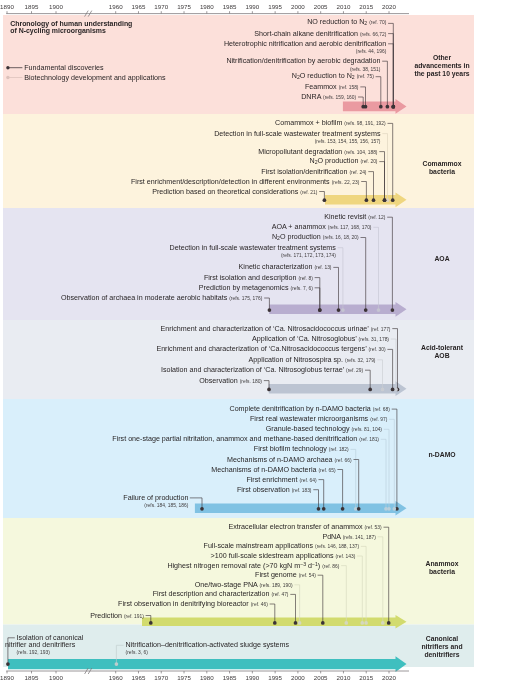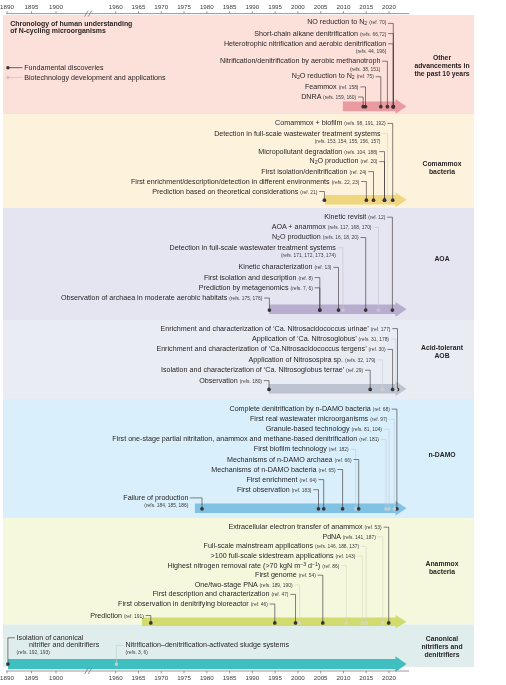--- a/index.html
+++ b/index.html
@@ -320,21 +320,21 @@
       </div>
       <div class="sectitle" style="left: 410px; width: 64px; top: 635px;">
         <div>Canonical</div>
         <div>nitrifiers and</div>
         <div>denitrifiers</div>
       </div>
       <div class="lbl r" style="left: 386.3px; top: 23.4px;"><span>NO reduction to N<sub>2</sub></span> <span class="ref">(ref. 70)</span></div>
       <div class="lbl r" style="left: 386.3px; top: 33.6px;"><span>Short-chain alkane denitrification</span> <span class="ref">(refs. 66,72)</span></div>
       <div class="lbl r" style="left: 386.3px; top: 43.8px;"><span>Heterotrophic nitrification and aerobic denitrification</span></div>
       <div class="lbl r" style="left: 386.3px; top: 51px;"><span class="ref">(refs. 44, 196)</span></div>
-      <div class="lbl r" style="left: 380.4px; top: 61.2px;"><span>Nitrification/denitrification by aerobic methanotroph</span></div>
+      <div class="lbl r" style="left: 380.4px; top: 61.2px;"><span>Nitrification/denitrification by aerobic degradation</span></div>
       <div class="lbl r" style="left: 380.4px; top: 68.6px;"><span class="ref">(refs. 38, 151)</span></div>
       <div class="lbl r" style="left: 373.8px; top: 76.7px;"><span>N<sub>2</sub>O reduction to N<sub>2</sub></span> <span class="ref">(ref. 75)</span></div>
       <div class="lbl r" style="left: 358.5px; top: 86.9px;"><span>Feammox</span> <span class="ref">(ref. 158)</span></div>
       <div class="lbl r" style="left: 356.2px; top: 97px;"><span>DNRA</span> <span class="ref">(refs. 159, 160)</span></div>
       <div class="lbl r" style="left: 385.7px; top: 123.4px;"><span>Comammox + biofilm</span> <span class="ref">(refs. 98, 191, 192)</span></div>
       <div class="lbl r" style="left: 380.5px; top: 133.6px;"><span>Detection in full-scale wastewater treatment systems</span></div>
       <div class="lbl r" style="left: 380.5px; top: 140.8px;"><span class="ref">(refs. 153, 154, 155, 156, 157)</span></div>
       <div class="lbl r" style="left: 377.5px; top: 151.6px;"><span>Micropollutant degradation</span> <span class="ref">(refs. 104, 188)</span></div>
       <div class="lbl r" style="left: 377.5px; top: 161.6px;"><span>N<sub>2</sub>O production</span> <span class="ref">(ref. 20)</span></div>
       <div class="lbl r" style="left: 366.5px; top: 171.6px;"><span>First isolation/denitrification</span> <span class="ref">(ref. 24)</span></div>
@@ -370,21 +370,21 @@
       <div class="lbl r" style="left: 375.8px; top: 536.8px;"><span>PdNA</span> <span class="ref">(refs. 141, 187)</span></div>
       <div class="lbl r" style="left: 359.1px; top: 546.4px;"><span>Full-scale mainstream applications</span> <span class="ref">(refs. 146, 188, 137)</span></div>
       <div class="lbl r" style="left: 355.3px; top: 556px;"><span>&gt;100 full-scale sidestream applications</span> <span class="ref">(ref. 143)</span></div>
       <div class="lbl r" style="left: 339.3px; top: 565.6px;"><span>Highest nitrogen removal rate (&gt;70 kgN m<sup>−3</sup> d<sup>−1</sup>)</span> <span class="ref">(ref. 86)</span></div>
       <div class="lbl r" style="left: 315.8px; top: 575.2px;"><span>First genome</span> <span class="ref">(ref. 54)</span></div>
       <div class="lbl r" style="left: 292.6px; top: 584.8px;"><span>One/two-stage PNA</span> <span class="ref">(refs. 189, 190)</span></div>
       <div class="lbl r" style="left: 288.5px; top: 594.4px;"><span>First description and characterization</span> <span class="ref">(ref. 47)</span></div>
       <div class="lbl r" style="left: 267.8px; top: 604px;"><span>First observation in denitrifying bioreactor</span> <span class="ref">(ref. 46)</span></div>
       <div class="lbl r" style="left: 143.8px; top: 615.5px;"><span>Prediction</span> <span class="ref">(ref. 191)</span></div>
       <div class="lbl l" style="left: 16.6px; top: 637.8px;"><span>Isolation of canonical</span></div>
-      <div class="lbl l" style="left: 29px; top: 644.6px;"><span>nitrifier and denitrifiers</span></div>
+      <div class="lbl l" style="left: 5px; top: 644.6px;"><span>nitrifier and denitrifiers</span></div>
       <div class="lbl l" style="left: 16.6px; top: 651.9px;"><span class="ref">(refs. 192, 193)</span></div>
       <div class="lbl l" style="left: 125.6px; top: 645.3px;"><span>Nitrification–denitrification-activated sludge systems</span></div>
       <div class="lbl l" style="left: 125.6px; top: 651.6px;"><span class="ref">(refs. 3, 6)</span></div>
       <div class="tick" style="left: 7px; top: 3px;">1890</div>
       <div class="tick" style="left: 31.5px; top: 3px;">1895</div>
       <div class="tick" style="left: 56px; top: 3px;">1900</div>
       <div class="tick" style="left: 115.7px; top: 3px;">1960</div>
       <div class="tick" style="left: 138.475px; top: 3px;">1965</div>
       <div class="tick" style="left: 161.25px; top: 3px;">1970</div>
       <div class="tick" style="left: 184.025px; top: 3px;">1975</div>

